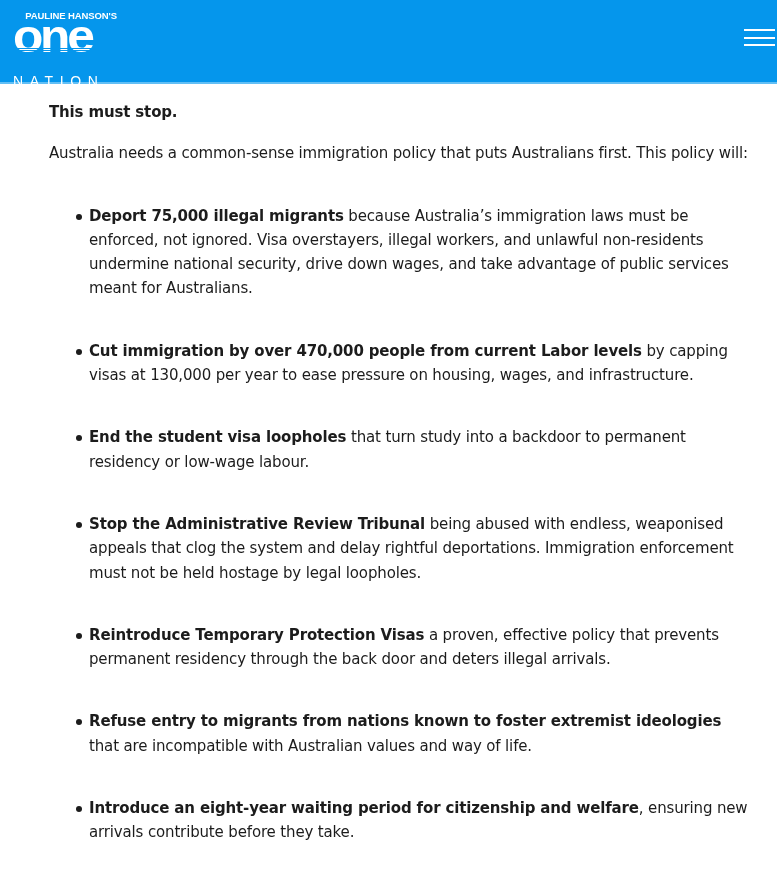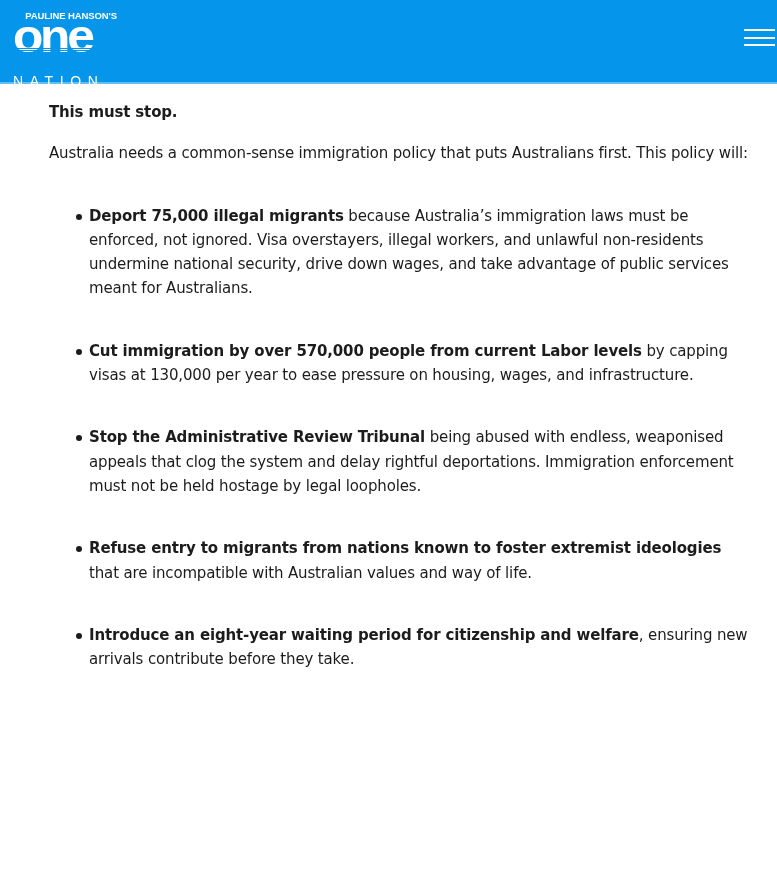--- a/index.html
+++ b/index.html
@@ -67,18 +67,20 @@
     <span></span>
     <span></span>
   </div>
 </header>
 
 <main class="content">
   <p class="p-stop"><strong>This must stop.</strong></p>
   <p class="p-intro">Australia needs a common-sense immigration policy that puts Australians first. This policy will:</p>
   <ul class="policies">
     <li><strong>Deport 75,000 illegal migrants</strong><span> because Australia’s immigration laws must be enforced, not ignored. Visa overstayers, illegal workers, and unlawful non-residents undermine national security, drive down wages, and take advantage of public services meant for Australians.</span></li>
-    <li><strong>Cut immigration by over 570,000 people from current Labor levels</strong><span> by capping visas at 130,000 per year to ease pressure on housing, wages, and infrastructure.</span></li>
+    <li><strong>Cut immigration by over 470,000 people from current Labor levels</strong><span> by capping visas at 130,000 per year to ease pressure on housing, wages, and infrastructure.</span></li>
+    <li><strong>End the student visa loopholes</strong><span> that turn study into a backdoor to permanent residency or low-wage labour.</span></li>
     <li><strong>Stop the Administrative Review Tribunal</strong><span> being abused with endless, weaponised appeals that clog the system and delay rightful deportations. Immigration enforcement must not be held hostage by legal loopholes.</span></li>
+    <li><strong>Reintroduce Temporary Protection Visas</strong><span> a proven, effective policy that prevents permanent residency through the back door and deters illegal arrivals.</span></li>
     <li><strong>Refuse entry to migrants from nations known to foster extremist ideologies</strong><span> that are incompatible with Australian values and way of life.</span></li>
     <li><strong>Introduce an eight-year waiting period for citizenship and welfare</strong><span>, ensuring new arrivals contribute before they take.</span></li>
   </ul>
 </main>
 
 </body></html>

